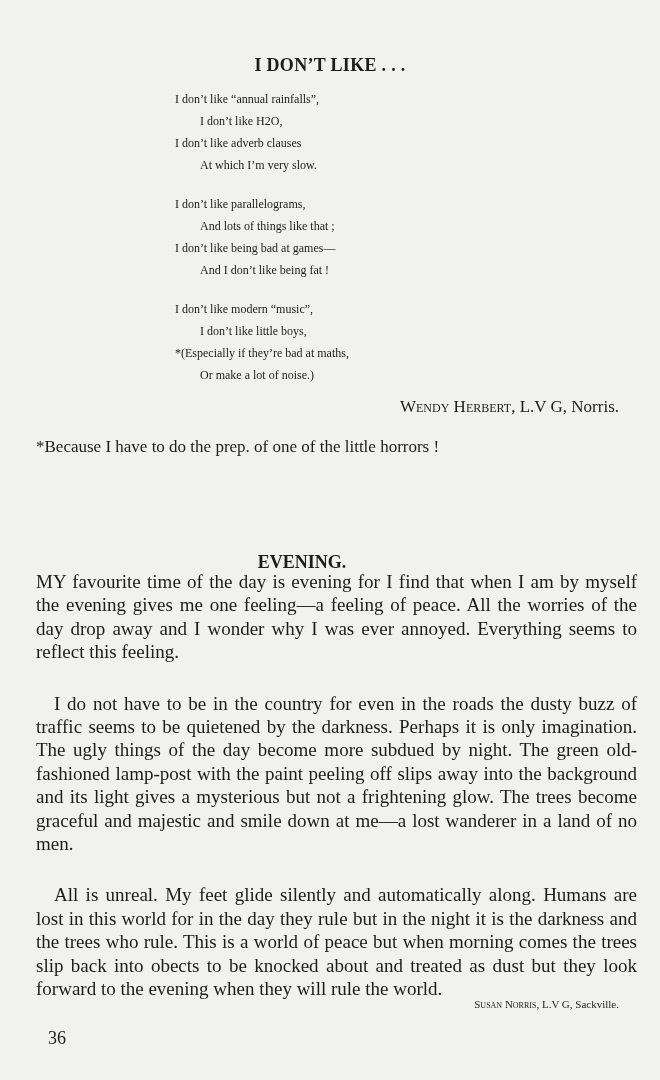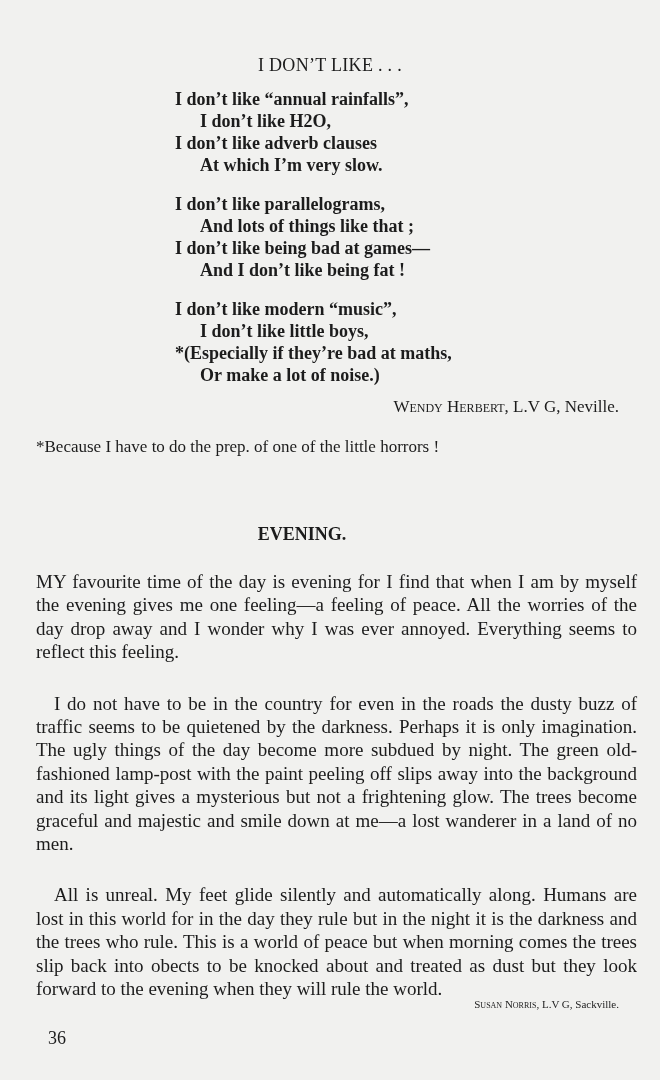--- a/index.html
+++ b/index.html
@@ -6,31 +6,31 @@
     body {
       width: 660px; height: 1080px; overflow: hidden;
       background: #f1f1ef;
       font-family: "Liberation Serif", "DejaVu Serif", serif;
       color: #1c1c1c;
       position: relative;
     }
     .page { position: absolute; left: 0; top: 0; width: 660px; height: 1080px; }
     .poem-title {
       position: absolute; left: 0; width: 660px; top: 55px;
-      text-align: center; font-weight: normal; font-size: 18px; letter-spacing: 0.3px;
+      text-align: center; font-weight: bold; font-size: 18px; letter-spacing: 0.3px;
     }
-    .poem { position: absolute; left: 175px; top: 88px; font-size: 18px; line-height: 22px; font-weight: bold; }
+    .poem { position: absolute; left: 175px; top: 88px; font-size: 12px; line-height: 22px; }
     .stanza { margin-bottom: 17px; }
     .line { display: block; white-space: nowrap; }
     .line.indent { padding-left: 25px; }
     .attrib1 { position: absolute; right: 41px; top: 397px; font-size: 17px; }
     .sc { font-variant: small-caps; }
     .footnote { position: absolute; left: 36px; top: 437px; font-size: 17px; font-family: Liberation Serif, serif; }
     .essay-title {
-      position: absolute; left: 0; width: 604px; top: 524px;
+      position: absolute; left: 0; width: 604px; top: 552px;
       text-align: center; font-weight: bold; font-size: 18px;
     }
     .essay { position: absolute; left: 36px; top: 570px; width: 601px; font-size: 19px; line-height: 23.4px; }
     .essay p { margin: 0 0 12px 0; text-align: justify; text-align-last: left; }
     .essay p.ind { text-indent: 18px; margin-top: 28px; }
     .attrib2 { position: absolute; right: 41px; top: 998px; font-size: 11px; }
     .page-number { position: absolute; left: 48px; top: 1028px; font-size: 18px; }
   </style>
 </head>
 <body>
@@ -53,21 +53,21 @@
     </div>
     <div class="stanza">
       <span class="line">I don’t like modern “music”,</span>
       <span class="line indent">I don’t like little boys,</span>
       <span class="line">*(Especially if they’re bad at maths,</span>
       <span class="line indent">Or make a lot of noise.)</span>
     </div>
   </div>
 
   <div class="attrib1">
-    <span class="sc">Wendy Herbert</span><span>, L.V G, Neville.</span>
+    <span class="sc">Wendy Herbert</span><span>, L.V G, Norris.</span>
   </div>
 
   <div class="footnote">*Because I have to do the prep. of one of the little horrors !</div>
 
   <div class="essay-title">EVENING.</div>
 
   <div class="essay">
     <p>MY favourite time of the day is evening for I find that when I am by myself the evening gives me one feeling—a feeling of peace.  All the worries of the day drop away and I wonder why I was ever annoyed. Everything seems to reflect this feeling.</p>
     <p class="ind">I do not have to be in the country for even in the roads the dusty buzz of traffic seems to be quietened by the darkness.  Perhaps it is only imagination.  The ugly things of the day become more subdued by night.  The green old-fashioned lamp-post with the paint peeling off slips away into the background and its light gives a mysterious but not a frightening glow.  The trees become graceful and majestic and smile down at me—a lost wanderer in a land of no men.</p>
     <p class="ind">All is unreal.  My feet glide silently and automatically along. Humans are lost in this world for in the day they rule but in the night it is the darkness and the trees who rule.  This is a world of peace but when morning comes the trees slip back into obects to be knocked about and treated as dust but they look forward to the evening when they will rule the world.</p>

